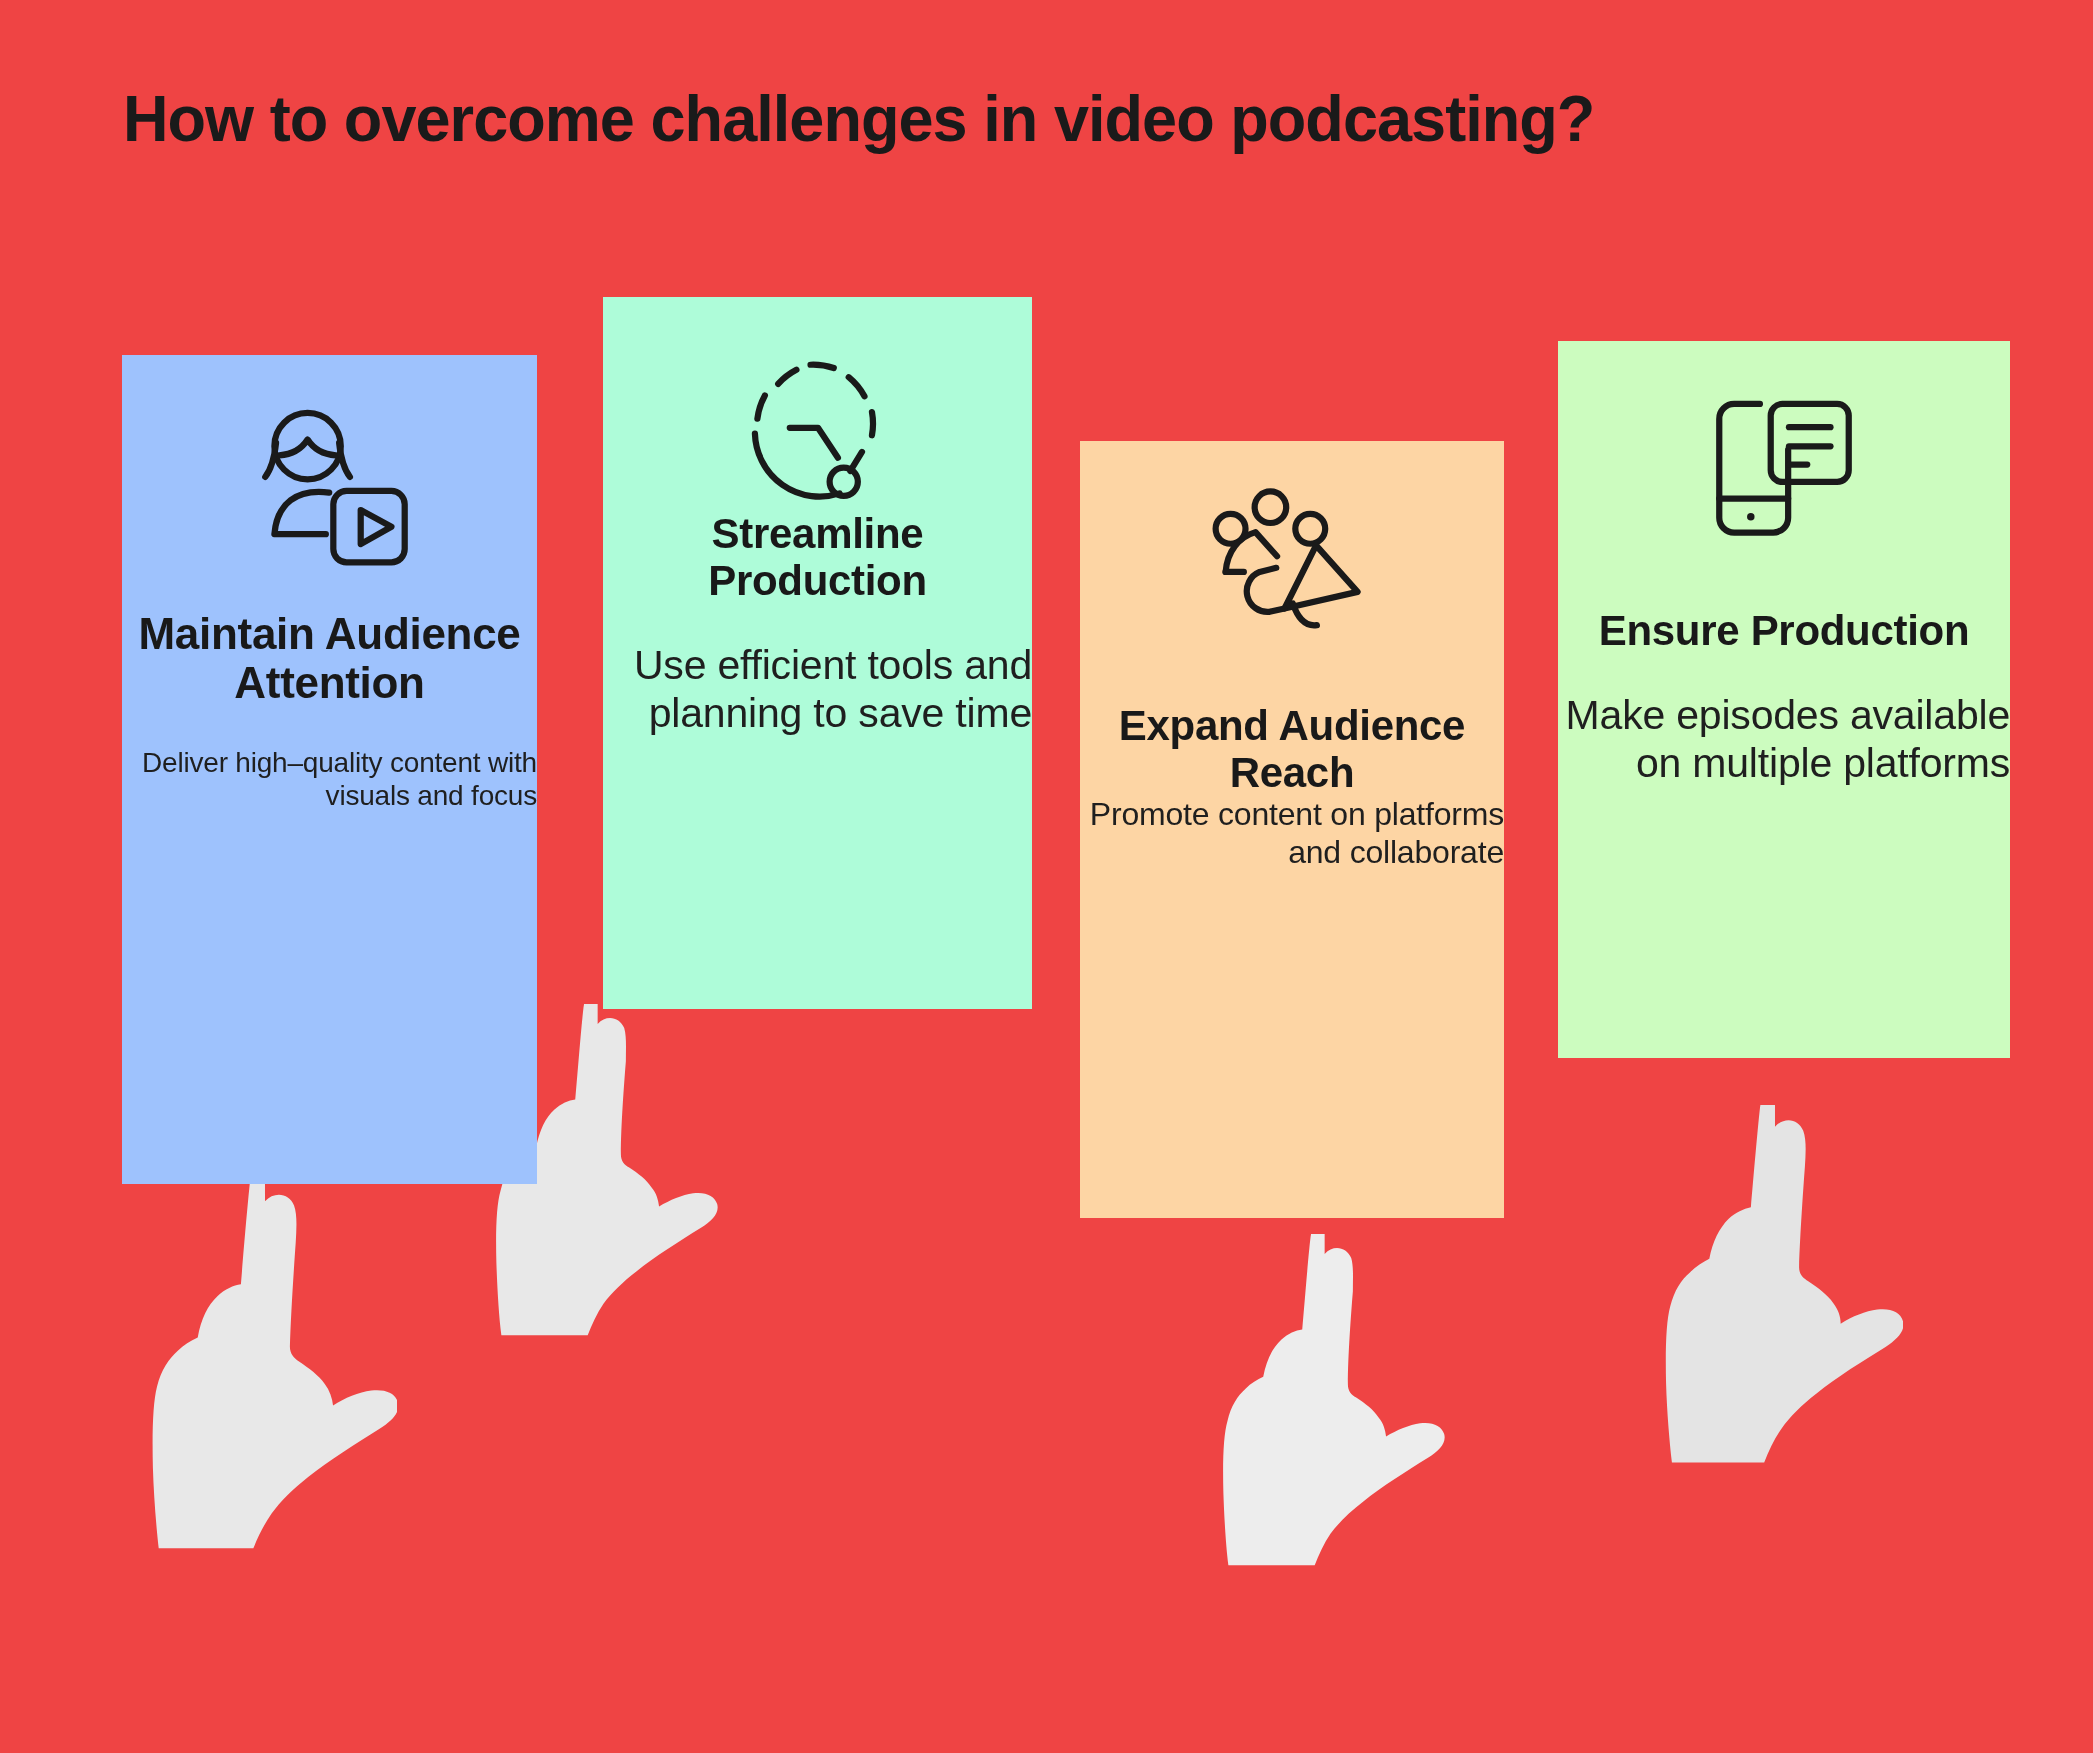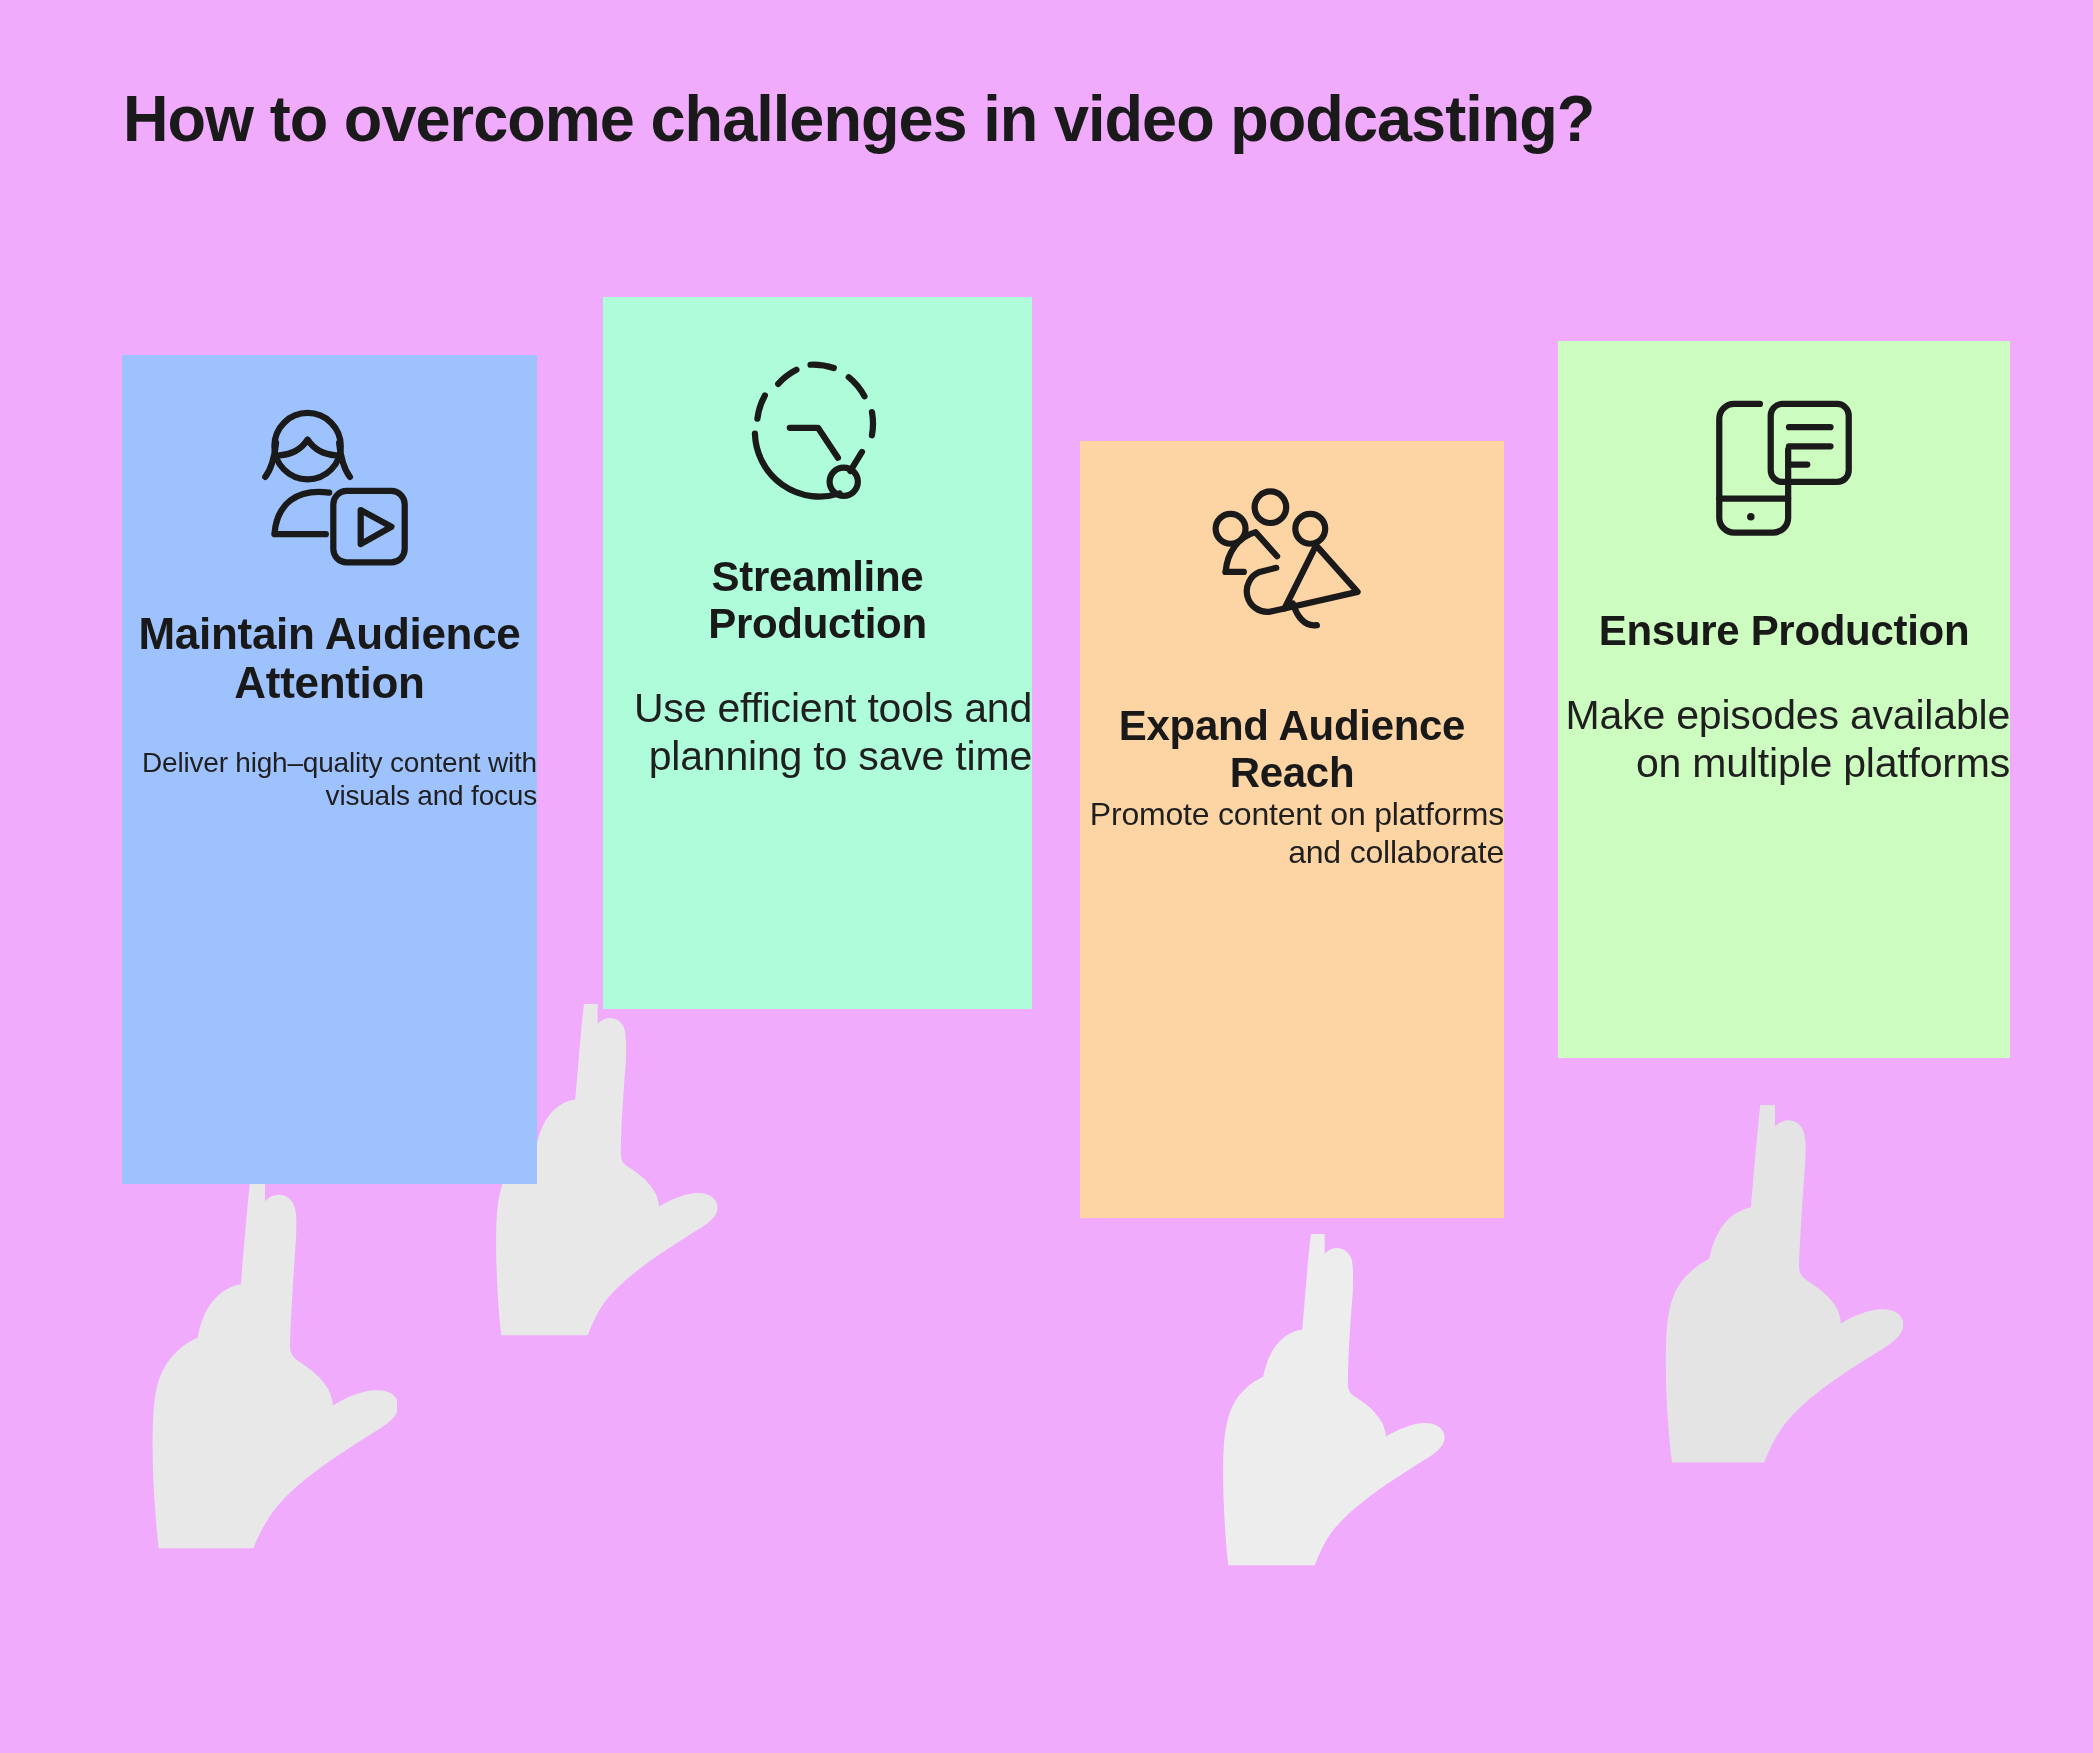--- a/index.html
+++ b/index.html
@@ -11,21 +11,21 @@
   body {
     font-family: "Liberation Sans", sans-serif;
     width: 2093px;
     height: 1754px;
     overflow: hidden;
   }
   #stage {
     position: relative;
     width: 2093px;
     height: 1754px;
-    background: #f0abfc;
+    background: #ef4444;
     overflow: hidden;
   }
 
   
   #page-title {
     position: absolute;
     left: 123px;
     top: 86px;
     font-size: 65px;
     line-height: 1.0;
@@ -96,21 +96,21 @@
   #card-1 .card-heading { font-size: 44px; margin-top: 40px; }
   #card-1 .card-body    { font-size: 28px; margin-top: 38px; }
 
   
   #card-2 {
     left: 603px;  top: 297px;
     width: 429px; height: 712px;
     background: #aefcd9;
     padding-top: 47px;
   }
-  #card-2 .card-heading { font-size: 42px; margin-top: 43px; }
+  #card-2 .card-heading { font-size: 42px; }
   #card-2 .card-body    { font-size: 41px; margin-top: 37px; }
 
   
   #card-3 {
     left: 1080px; top: 441px;
     width: 424px; height: 777px;
     background: #fdd5a4;
     padding-top: 43px;
   }
   #card-3 .card-heading { font-size: 42px; margin-top: 52px; }

